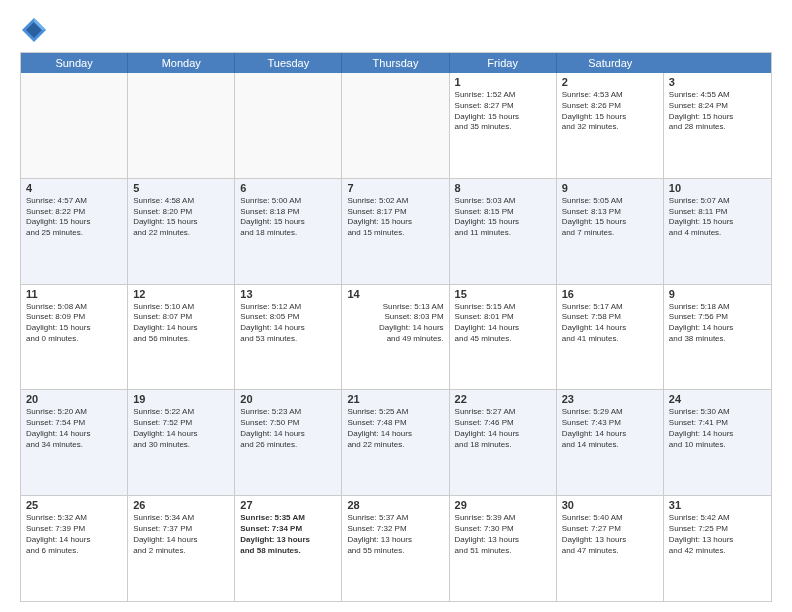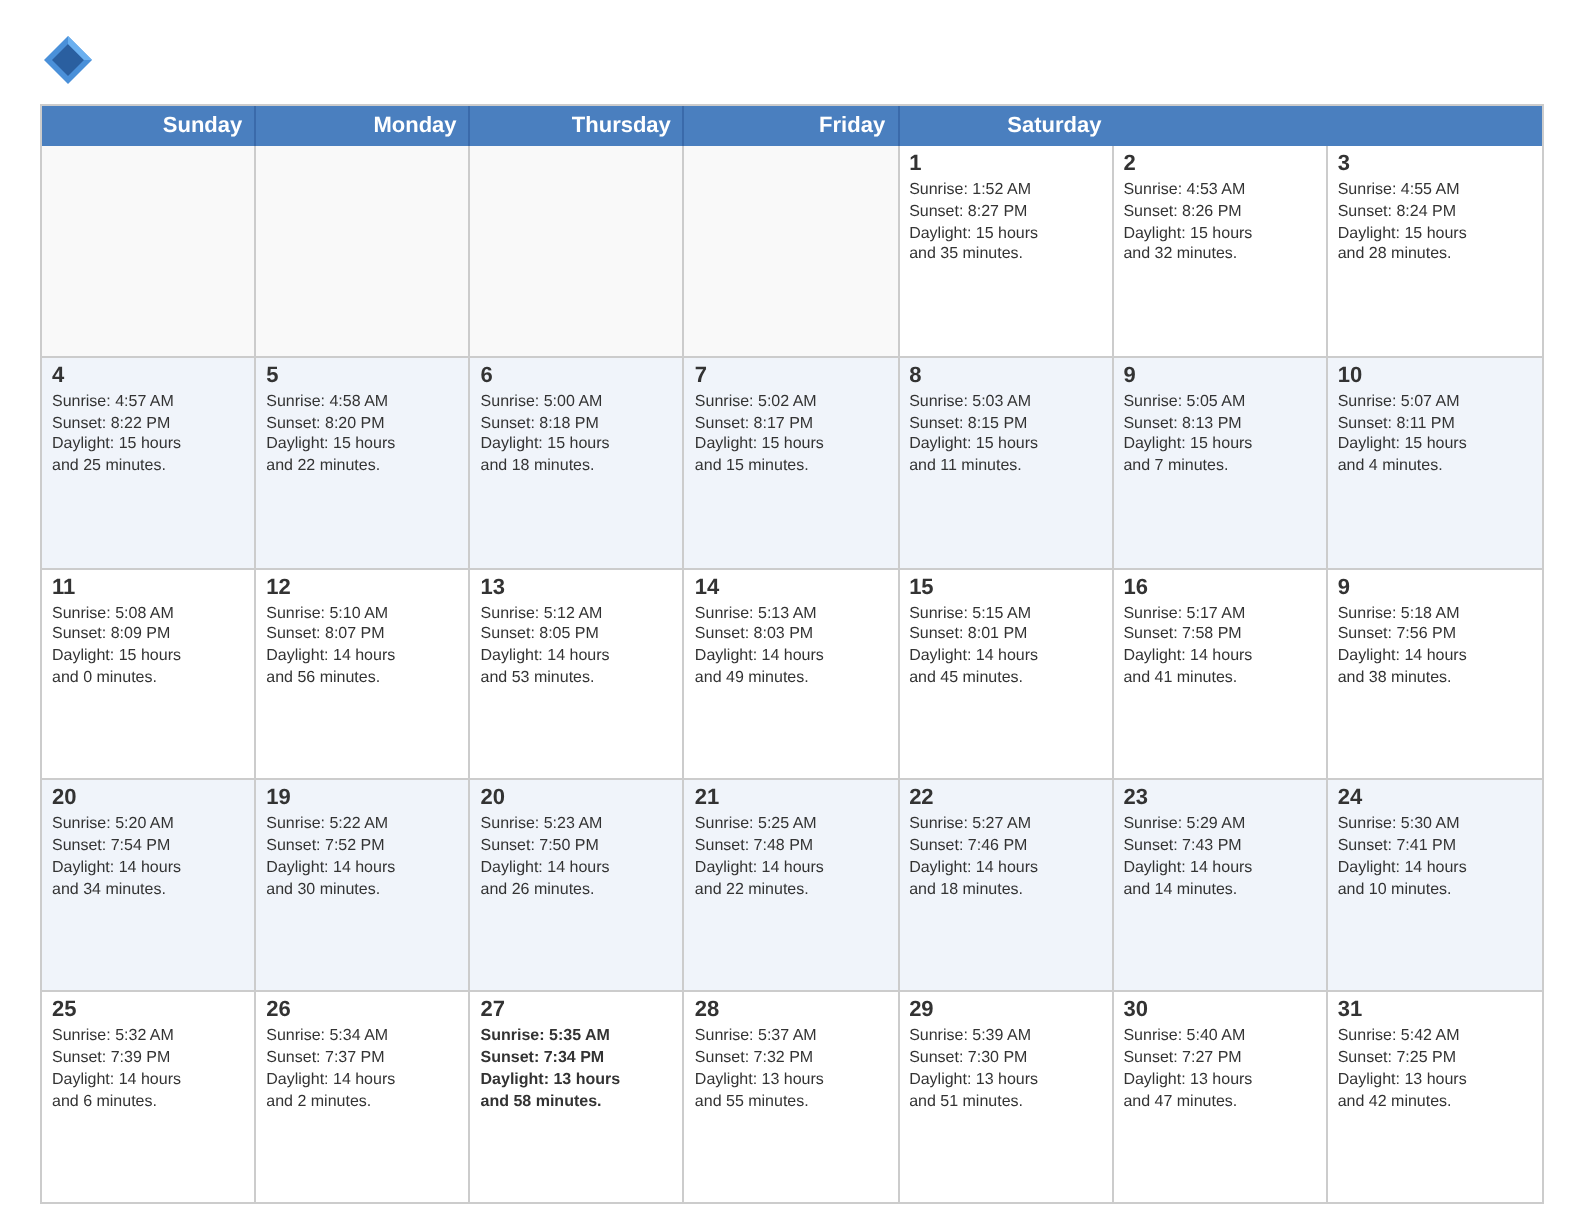--- a/index.html
+++ b/index.html
@@ -67,24 +67,24 @@
       border: 1px solid #ccc;
     }
     .cal-header {
       display: grid;
       grid-template-columns: repeat(7, 1fr);
       background: #4a7fbf;
     }
     .cal-header-cell {
       color: #fff;
       font-size: 11px;
-      font-weight: bold;
+      font-weight: normal;
       padding: 4px 6px;
       border-right: 1px solid #3a6aaa;
-      text-align: right;
+      text-align: center;
     }
     .cal-header-cell:last-child { border-right: none; }
     .cal-body {
       flex: 1;
       display: flex;
       flex-direction: column;
     }
     .cal-row {
       display: grid;
       grid-template-columns: repeat(7, 1fr);
@@ -135,20 +135,21 @@
     <div class="title-block">
       <div class="main-title"></div>
       <div class="subtitle"></div>
     </div>
   </div>
 
   <div class="calendar">
     <div class="cal-header">
     <div class="cal-header-cell">Sunday</div>
         <div class="cal-header-cell">Monday</div>
+        <div class="cal-header-cell">Tuesday</div>
         <div class="cal-header-cell">Thursday</div>
         <div class="cal-header-cell">Friday</div>
         <div class="cal-header-cell">Saturday</div>
       </div>
     <div class="cal-body">
     <div class="cal-row">
           <div class="cal-cell empty"></div>
           <div class="cal-cell empty"></div>
           <div class="cal-cell empty"></div>
           <div class="cal-cell empty"></div>
@@ -242,21 +243,21 @@
           </div>
           <div class="cal-cell">
             <div class="day-num">13</div>
             <div class="cell-info" style="white-space: pre-line;">Sunrise: 5:12 AM
 Sunset: 8:05 PM
 Daylight: 14 hours
 and 53 minutes.</div>
           </div>
           <div class="cal-cell">
             <div class="day-num">14</div>
-            <div class="cell-info" style="white-space: pre-line;">Sunrise: 5:13 AM
+            <div class="cell-info" style="white-space: pre-line; text-align: right;">Sunrise: 5:13 AM
 Sunset: 8:03 PM
 Daylight: 14 hours
 and 49 minutes.</div>
           </div>
           <div class="cal-cell">
             <div class="day-num">15</div>
             <div class="cell-info" style="white-space: pre-line;">Sunrise: 5:15 AM
 Sunset: 8:01 PM
 Daylight: 14 hours
 and 45 minutes.</div>

